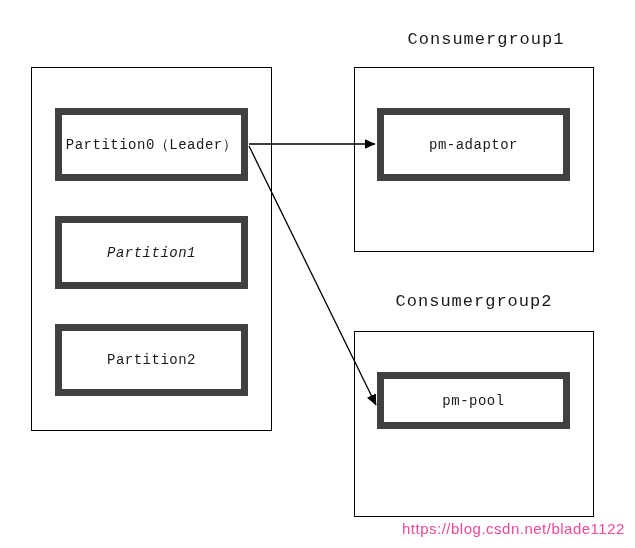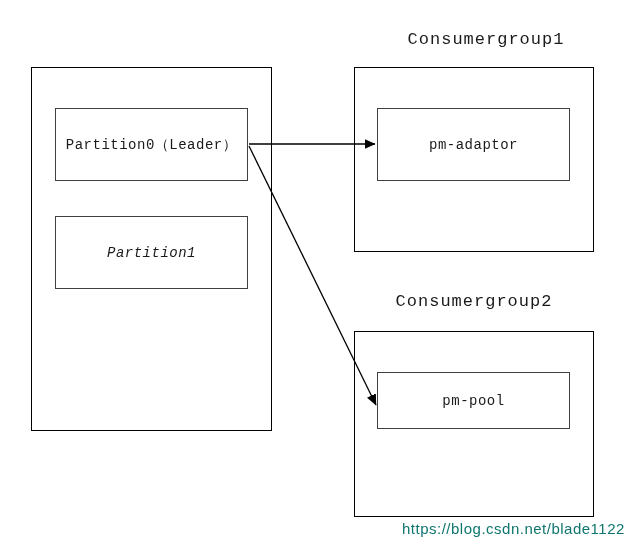--- a/index.html
+++ b/index.html
@@ -25,21 +25,21 @@
     white-space: nowrap;
   }
   .outer-box {
     position: absolute;
     border: 1px solid #000000;
     background: #ffffff;
     box-sizing: border-box;
   }
   .node-box {
     position: absolute;
-    border: 1px solid #404040;
+    border: 7px solid #404040;
     background: #ffffff;
     box-sizing: border-box;
     display: flex;
     align-items: center;
     justify-content: center;
     font-size: 14px;
     letter-spacing: 0.5px;
     white-space: nowrap;
   }
   .arrows-layer {
@@ -49,37 +49,38 @@
     width: 635px;
     height: 548px;
     pointer-events: none;
   }
   .watermark {
     position: absolute;
     left: 402px;
     top: 520px;
     font-family: "Liberation Sans", sans-serif;
     font-size: 15px;
-    color: #0f766e;
+    color: #ec4899;
     letter-spacing: 0.5px;
     white-space: nowrap;
   }
 </style>
 </head>
 <body>
 
 <div class="canvas">
 
 
   <div class="outer-box" style="left:31px; top:67px; width:241px; height:364px;"></div>
 
   <div class="node-box" style="left:55px; top:108px; width:193px; height:73px;">Partition0（Leader）</div>
 
   <div class="node-box" style="left:55px; top:216px; width:193px; height:73px;font-style:italic;">Partition1</div>
 
+  <div class="node-box" style="left:55px; top:324px; width:193px; height:72px;">Partition2</div>
 
   <div class="group-title" style="left:366px; top:30px; width:240px;">Consumergroup1</div>
 
   <div class="outer-box" style="left:354px; top:67px; width:240px; height:185px;"></div>
 
   <div class="node-box" style="left:377px; top:108px; width:193px; height:73px;">pm-adaptor</div>
 
   <div class="group-title" style="left:354px; top:292px; width:240px;">Consumergroup2</div>
 
   <div class="outer-box" style="left:354px; top:331px; width:240px; height:186px;"></div>

